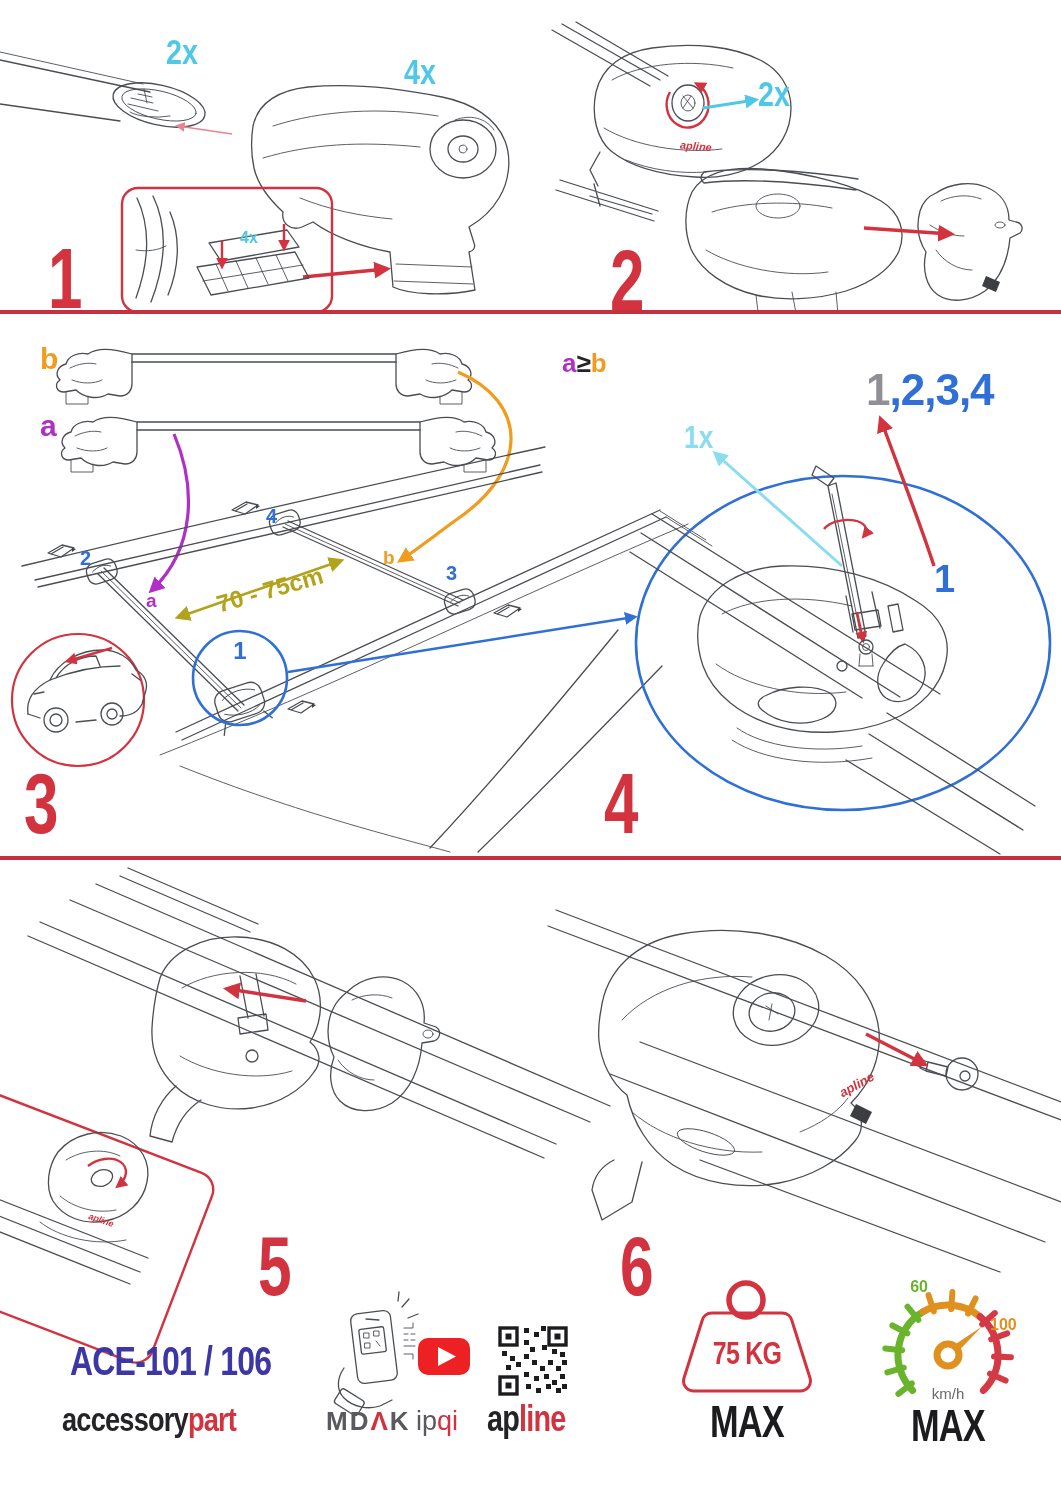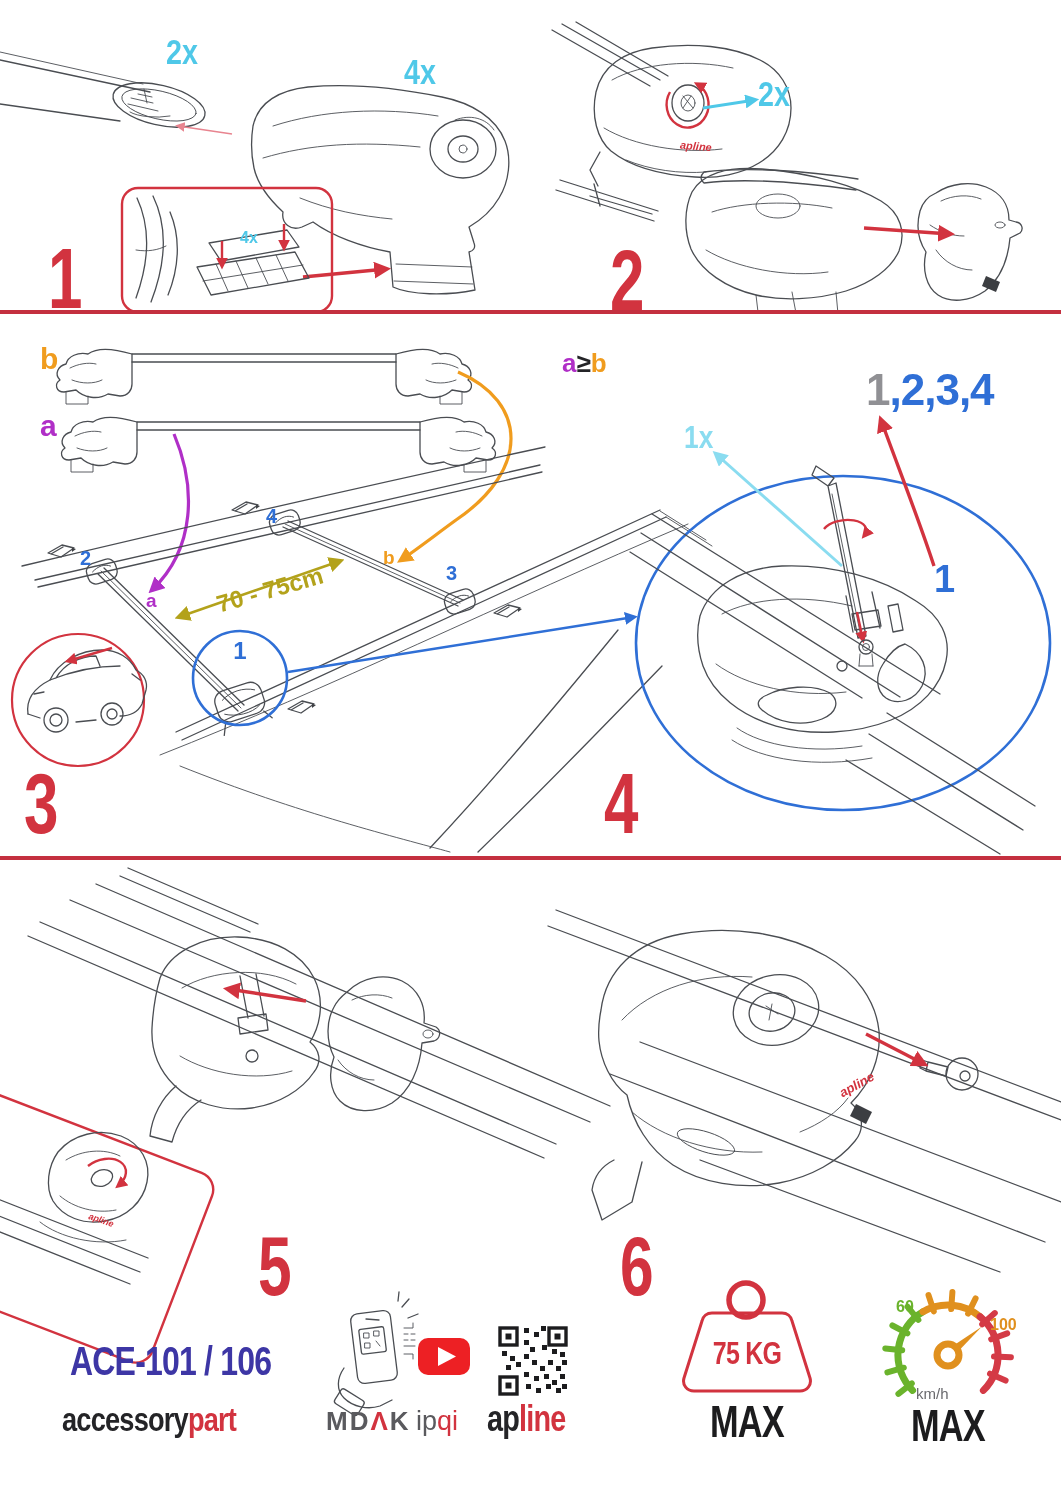--- a/index.html
+++ b/index.html
@@ -410,17 +410,17 @@
   <span class="lbl cond" style="left:70px;top:481px;font-size:40px;color:var(--indigo)">ACE-101 / 106</span>
   <span class="lbl cond" style="left:62px;top:542px;font-size:34px"><span style="color:var(--ink)">accessory</span><span style="color:var(--accent)">part</span></span>
 
   <span class="lbl" style="left:326px;top:548px;font-size:26px;font-weight:bold;letter-spacing:2px"><span style="color:var(--gray-text)">MD</span><span style="color:var(--accent)">Λ</span><span style="color:var(--gray-text)">K</span></span>
   <span class="lbl" style="left:416px;top:548px;font-size:27px"><span style="color:var(--gray-text)">ip</span><span style="color:var(--accent)">qi</span></span>
   <span class="lbl cond" style="left:487px;top:541px;font-size:36px"><span style="color:var(--ink)">ap</span><span style="color:var(--accent)">line</span></span>
 
   <span class="lbl condC" style="left:692px;top:477px;width:110px;text-align:center;font-size:32px;color:var(--accent)">75 KG</span>
   <span class="lbl condC" style="left:692px;top:540px;width:110px;text-align:center;font-size:44px;color:#1c1c1e">MAX</span>
 
-  <span class="lbl" style="left:896px;top:439px;width:32px;text-align:left;font-size:16px;font-weight:bold;color:var(--green)">60</span>
+  <span class="lbl" style="left:896px;top:419px;width:32px;text-align:right;font-size:16px;font-weight:bold;color:var(--green)">60</span>
   <span class="lbl" style="left:990px;top:457px;font-size:16px;font-weight:bold;color:var(--gauge-orange)">100</span>
-  <span class="lbl" style="left:916px;top:526px;width:64px;font-size:15px;color:#6a6a6e">km/h</span>
+  <span class="lbl" style="left:916px;top:526px;width:64px;text-align:center;font-size:15px;color:#6a6a6e">km/h</span>
   <span class="lbl condC" style="left:900px;top:544px;width:96px;text-align:center;font-size:44px;color:#1c1c1e">MAX</span>
 </section>
 
 </body></html>

